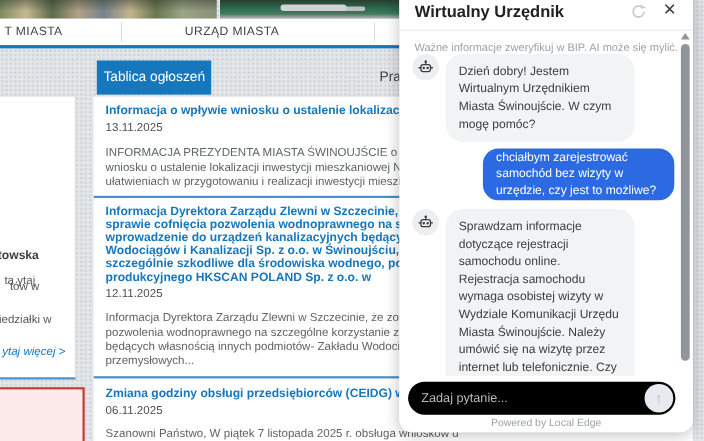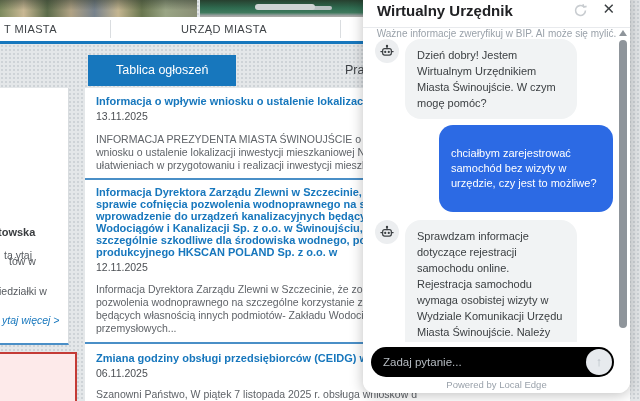--- a/index.html
+++ b/index.html
@@ -23,21 +23,21 @@
     background:linear-gradient(180deg,#27402f 0%,#2f6b50 45%,#3f7a5e 70%,#9aa0a0 86%,#bdb9af 100%); }
   .boat{ position:absolute; left:55px; top:4px; width:60px; height:6px; border-radius:3px;
     background:#cfd3d4; box-shadow:18px 1px 0 -1px #b9c0c2; }
   
   .navbar{ position:absolute; left:0; top:17px; width:363px; height:27px;
     background:#fff; border-bottom:3px solid #1777bd; }
   .nav-item{ position:absolute; top:6px; font-size:11px; color:#3f4347; letter-spacing:.4px; white-space:nowrap;text-align:center; }
   .nav-sep{ position:absolute; top:3px; bottom:3px; width:1px; background:#dadde0; }
   
   .tab-active{ position:absolute; left:88px; top:55px; height:31px; line-height:31px;
-    background:#1777bd; color:#fff; font-size:12.5px; padding:0 28px; white-space:nowrap; }
+    background:#1777bd; color:#fff; font-size:12.5px; padding:0 6px; white-space:nowrap; }
   .tab-plain{ position:absolute; top:55px; height:31px; line-height:31px;
     color:#3f4347; font-size:12.5px; white-space:nowrap; }
   
   .side-card{ position:absolute; left:0; top:88px; width:69px; height:257px;
     background:#fff; border-right:1px solid #d8dcdf; border-bottom:2px solid #4a8fc7; overflow:hidden; }
   .frag{ position:absolute; white-space:nowrap; font-size:10.5px; color:#55595e; }
   .frag-bold{ font-weight:bold; font-size:11px; color:#3a3d40; }
   .frag-link{ color:#1777bd;font-style:italic; }
   .alert-box{ position:absolute; left:-6px; top:352px; width:83px; height:70px;
     background:#fdeaea; border:2px solid #c43b36; }
@@ -51,28 +51,28 @@
   .news-div{ position:absolute; left:0; right:0; border-top:2px solid #4a8fc7; }
   .abs{ position:absolute; }
   
   .chat{ position:absolute; left:363px; top:-12px; width:267px; height:405px;
     background:#fff; border-radius:12px; box-shadow:0 2px 14px rgba(0,0,0,.25); z-index:20; }
   .chat-header{ position:absolute; left:0; right:0; top:0; height:40px; border-bottom:1px solid #e8eaed; }
   .chat-title{ position:absolute; left:14px; top:14px; font-size:15px; font-weight:bold; color:#202124; }
   .chat-refresh{ position:absolute; right:42px; top:15px; width:15px; height:15px; cursor:pointer; }
   .chat-close{ position:absolute; right:15px; top:12px; font-size:15px; color:#3c4043; cursor:pointer; }
   .chat-body{ position:absolute; left:0; right:0; top:40px; bottom:51px; overflow:hidden; }
-  .disclaimer{ text-align:center; font-size:10px; color:#9aa2aa; }
+  .disclaimer{ margin-top:10px; text-align:center; font-size:10px; color:#9aa2aa; }
   .msg-row{ display:flex; align-items:flex-start; margin:0 30px 0 12px; }
   .avatar{ flex:0 0 24px; width:24px; height:24px; border-radius:50%; background:#eceef0;
     display:flex; align-items:center; justify-content:center; margin-right:6px; }
   .bubble-bot{ background:#f1f3f4; border-radius:16px; padding:8px 12px;
     font-size:11px; line-height:16px; color:#3c4043; max-width:172px; }
   .row-user{ display:flex; justify-content:flex-end; margin:6px 17px 0 40px; }
-  .bubble-user{ background:#2c6ae4; color:#fff; border-radius:14px; padding:21px 12px;
+  .bubble-user{ background:#2c6ae4; color:#fff; border-radius:14px; padding:1px 12px;
     font-size:11px; line-height:15px; max-width:174px; }
   
   .sb-track{ position:absolute; right:2px; top:42px; width:10px; height:332px; z-index:6; }
   .sb-arrow{ position:absolute; left:1px; width:0; height:0; border-left:4px solid transparent; border-right:4px solid transparent; }
   .sb-up{ top:0; border-bottom:6px solid #8f959b; }
   .sb-down{ bottom:6px; border-top:6px solid #8f959b; }
   .sb-thumb{ position:absolute; left:1px; top:10px; width:8px; height:288px; border-radius:4px; background:#8f959b; }
   
   .input-bar{ position:absolute; left:0; right:0; bottom:0; height:51px;
     background:#fff; border-radius:0 0 12px 12px; z-index:8; }
@@ -95,21 +95,21 @@
   <div class="banner">
     <div class="photo-left"></div>
     <div class="photo-right">
       <div class="boat"></div>
     </div>
   </div>
 
   <div class="navbar">
     <span class="nav-item" style="left:4px">T MIASTA</span>
     <span class="nav-sep" style="left:110px"></span>
-    <span class="nav-item" style="left:181px">URZĄD MIASTA</span>
+    <span class="nav-item" style="left:168px">URZĄD MIASTA</span>
     <span class="nav-sep" style="left:340px"></span>
   </div>
 
   <div class="tab-active">Tablica ogłoszeń</div>
   <div class="tab-plain" style="left:345px">Prac</div>
 
   <div class="side-card">
     <div class="frag frag-bold" style="left:-2px; top:138px">towska</div>
     <div class="frag" style="left:4px; top:161px">ta ytaj</div>
     <div class="frag" style="left:9px; top:167px">tów w</div>

